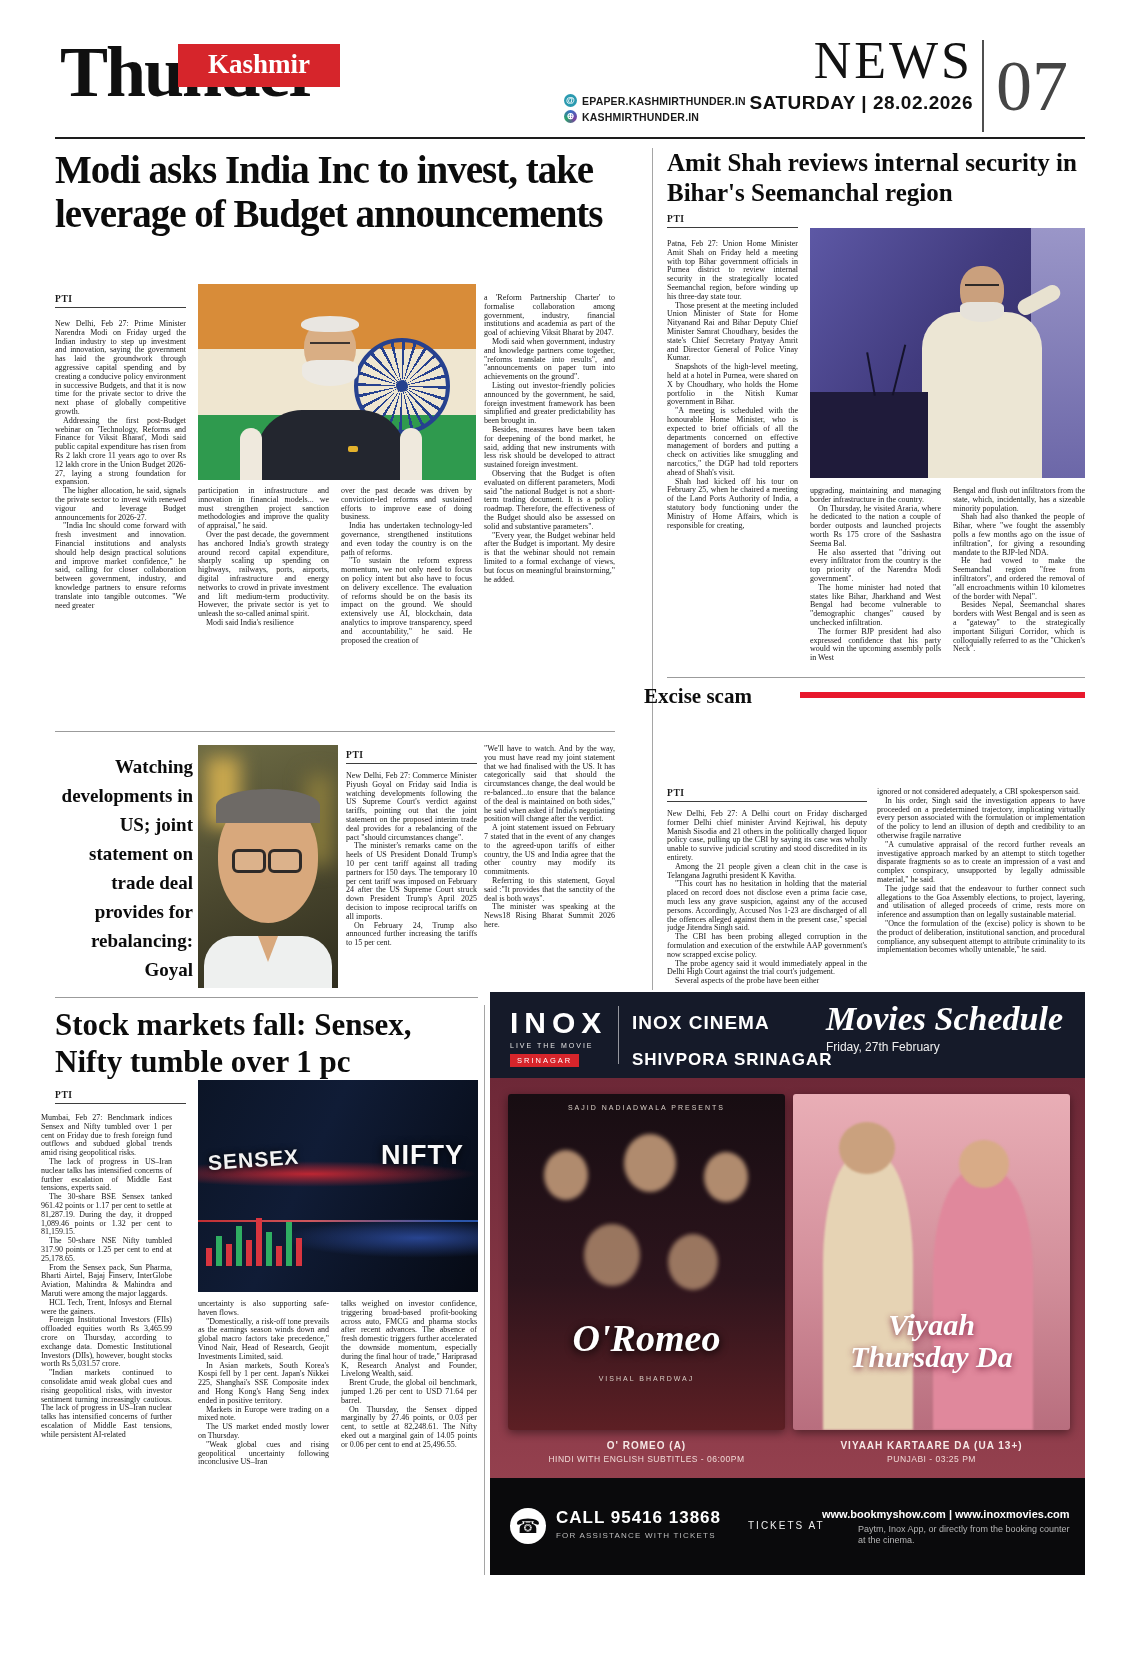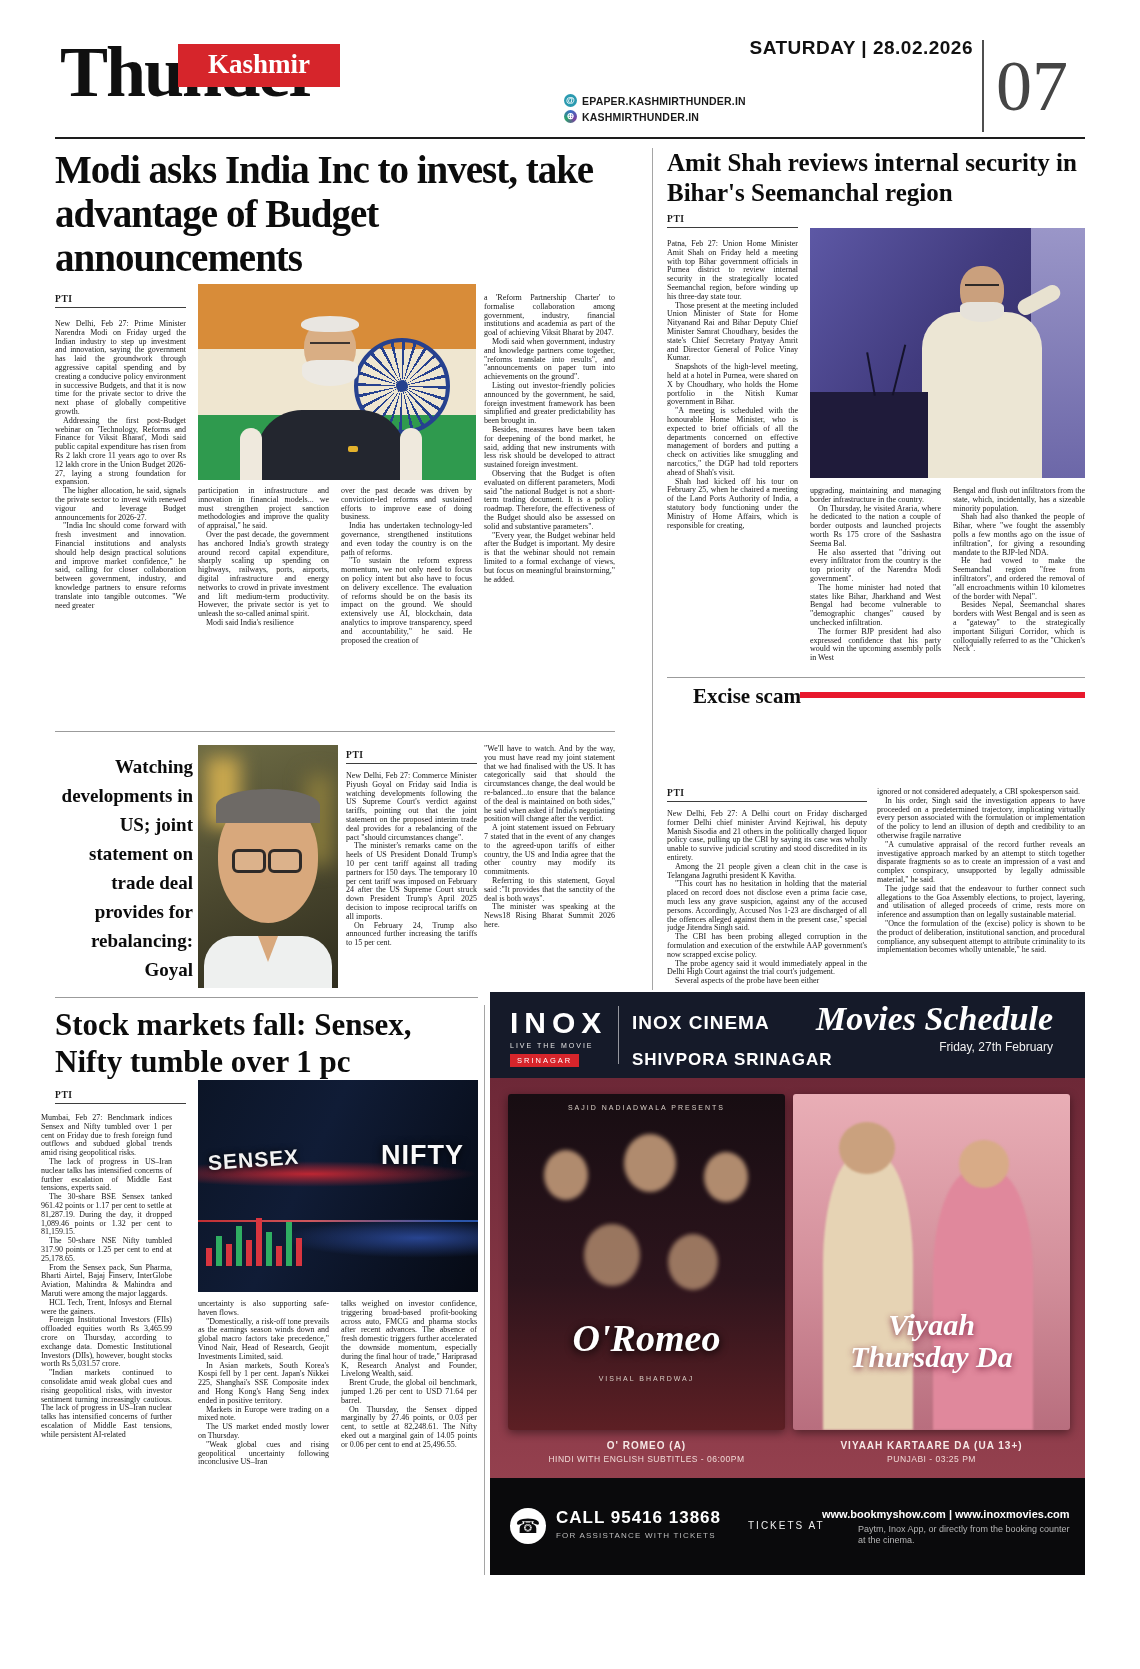--- a/index.html
+++ b/index.html
@@ -89,21 +89,21 @@
   .ad-top{position:absolute;left:0;top:0;width:100%;height:86px;background:#151a29;}
   .ad-logo{position:absolute;left:20px;top:14px;color:#fff;}
   .ad-logo .nm{font-size:30px;font-weight:bold;letter-spacing:6px;}
   .ad-logo .sb{font-size:7px;letter-spacing:2px;color:#e3e3e3;margin-top:2px;}
   .ad-logo .ct{display:inline-block;font-size:7.5px;letter-spacing:2px;color:#fff;border:1px solid #d6252b;
                padding:1px 6px;margin-top:3px;background:#d6252b;}
   .ad-sep{position:absolute;left:128px;top:14px;width:1px;height:58px;background:rgba(255,255,255,.55);}
   .ad-cinema{position:absolute;left:142px;top:20px;color:#fff;}
   .ad-cinema .l1{font-size:19px;font-weight:bold;letter-spacing:1px;}
   .ad-cinema .l2{font-size:17px;font-weight:bold;letter-spacing:1px;margin-top:16px;}
-  .ad-sched{position:absolute;right:32px;top:8px;text-align:right;color:#fff;}
+  .ad-sched{position:absolute;right:22px;top:8px;color:#fff;}
   .ad-sched .t{font-family:"Liberation Serif",serif;font-style:italic;font-weight:bold;font-size:34px;}
   .ad-sched .d{font-size:12px;margin-top:2px;color:#f0f0f0;}
   .ad-body{position:absolute;left:0;top:86px;width:100%;height:400px;background:linear-gradient(#6d2837,#94404e);}
   .poster{position:absolute;top:16px;width:277px;height:336px;border-radius:3px;overflow:hidden;box-shadow:0 3px 10px rgba(0,0,0,.45);}
   .poster.p1{left:18px;background:linear-gradient(#170d12 0%,#2c141c 55%,#5d1f24 100%);}
   .poster.p2{left:303px;background:linear-gradient(#e9aeb6 0%,#d28e9a 55%,#b86e7e 100%);}
   .p1 .pres{position:absolute;left:0;top:10px;width:100%;text-align:center;color:#d8cfc6;font-size:7px;letter-spacing:2px;}
   .p1 .face{position:absolute;border-radius:50%;background:#caa17e;filter:blur(2px);opacity:.85;}
   .p1 .ttl{position:absolute;left:0;bottom:70px;width:100%;text-align:center;color:#fff;
            font-family:"Liberation Serif",serif;font-style:italic;font-weight:bold;font-size:38px;text-shadow:0 2px 8px #000;}
@@ -139,32 +139,33 @@
       <span class="ic ic-at">@</span>
       <span class="lb">EPAPER.KASHMIRTHUNDER.IN</span>
     </div>
     <div class="hdr-link">
       <span class="ic ic-globe">⊕</span>
       <span class="lb">KASHMIRTHUNDER.IN</span>
     </div>
   </div>
 
   <div class="hdr-right">
+    <div class="hdr-news">NEWS</div>
     <div class="hdr-date">SATURDAY | 28.02.2026</div>
   </div>
   <div class="pagebox">07</div>
   <div class="hdr-rule"></div>
 
   <div class="vrule" style="left:652px;top:148px;height:842px;"></div>
   <div class="hrule" style="left:55px;top:731px;width:560px;"></div>
   <div class="hrule" style="left:667px;top:677px;width:418px;"></div>
   <div class="hrule" style="left:55px;top:997px;width:423px;"></div>
   <div class="vrule" style="left:484px;top:1005px;height:570px;"></div>
 
-  <div class="hl" style="left:55px;top:148px;width:562px;font-size:39px;line-height:44px;letter-spacing:-1px;">Modi asks India Inc to invest, take advantage of Budget announcements</div>
+  <div class="hl" style="left:55px;top:148px;width:562px;font-size:39px;line-height:44px;letter-spacing:-1px;">Modi asks India Inc to invest, take leverage of Budget announcements</div>
   <div class="byline" style="left:55px;top:294px;width:131px;">PTI</div>
 
   <div class="photo" style="left:198px;top:284px;width:278px;height:196px;">
     <div class="flag-band" style="top:0;height:33%;background:#d88c39;"></div>
     <div class="flag-band" style="top:33%;height:34%;background:#efe6d0;"></div>
     <div class="flag-band" style="top:67%;height:33%;background:#2f9a4e;"></div>
     <div class="chakra"></div>
     <div class="modi-body"></div>
     <div class="modi-head"></div>
     <div class="modi-glasses"></div>
@@ -252,21 +253,21 @@
       <p>The home minister had noted that states like Bihar, Jharkhand and West Bengal had become vulnerable to "demographic changes" caused by unchecked infiltration.</p>
       <p>The former BJP president had also expressed confidence that his party would win the upcoming assembly polls in West</p>
     </div>
   <div class="bodycol" style="left:953px;top:487px;width:132px;height:175px;">
       <p>Bengal and flush out infiltrators from the state, which, incidentally, has a sizeable minority population.</p>
       <p>Shah had also thanked the people of Bihar, where "we fought the assembly polls a few months ago on the issue of infiltration", for giving a resounding mandate to the BJP-led NDA.</p>
       <p>He had vowed to make the Seemanchal region "free from infiltrators", and ordered the removal of "all encroachments within 10 kilometres of the border with Nepal".</p>
       <p>Besides Nepal, Seemanchal shares borders with West Bengal and is seen as a "gateway" to the strategically important Siliguri Corridor, which is colloquially referred to as the "Chicken's Neck".</p>
     </div>
 
-  <div class="kicker" style="left:693px;top:684px;">Excise scam</div>
+  <div class="kicker" style="left:644px;top:684px;">Excise scam</div>
   <div class="kicker-bar" style="left:800px;top:692px;width:285px;"></div>
   <div class="byline" style="left:667px;top:788px;width:200px;">PTI</div>
   <div class="bodycol" style="left:667px;top:810px;width:200px;height:180px;">
       <p>New Delhi, Feb 27: A Delhi court on Friday discharged former Delhi chief minister Arvind Kejriwal, his deputy Manish Sisodia and 21 others in the politically charged liquor policy case, pulling up the CBI by saying its case was wholly unable to survive judicial scrutiny and stood discredited in its entirety.</p>
       <p>Among the 21 people given a clean chit in the case is Telangana Jagruthi president K Kavitha.</p>
       <p>"This court has no hesitation in holding that the material placed on record does not disclose even a prima facie case, much less any grave suspicion, against any of the accused persons. Accordingly, Accused Nos 1-23 are discharged of all the offences alleged against them in the present case," special judge Jitendra Singh said.</p>
       <p>The CBI has been probing alleged corruption in the formulation and execution of the erstwhile AAP government's now scrapped excise policy.</p>
       <p>The probe agency said it would immediately appeal in the Delhi High Court against the trial court's judgement.</p>
       <p>Several aspects of the probe have been either</p>
     </div>

